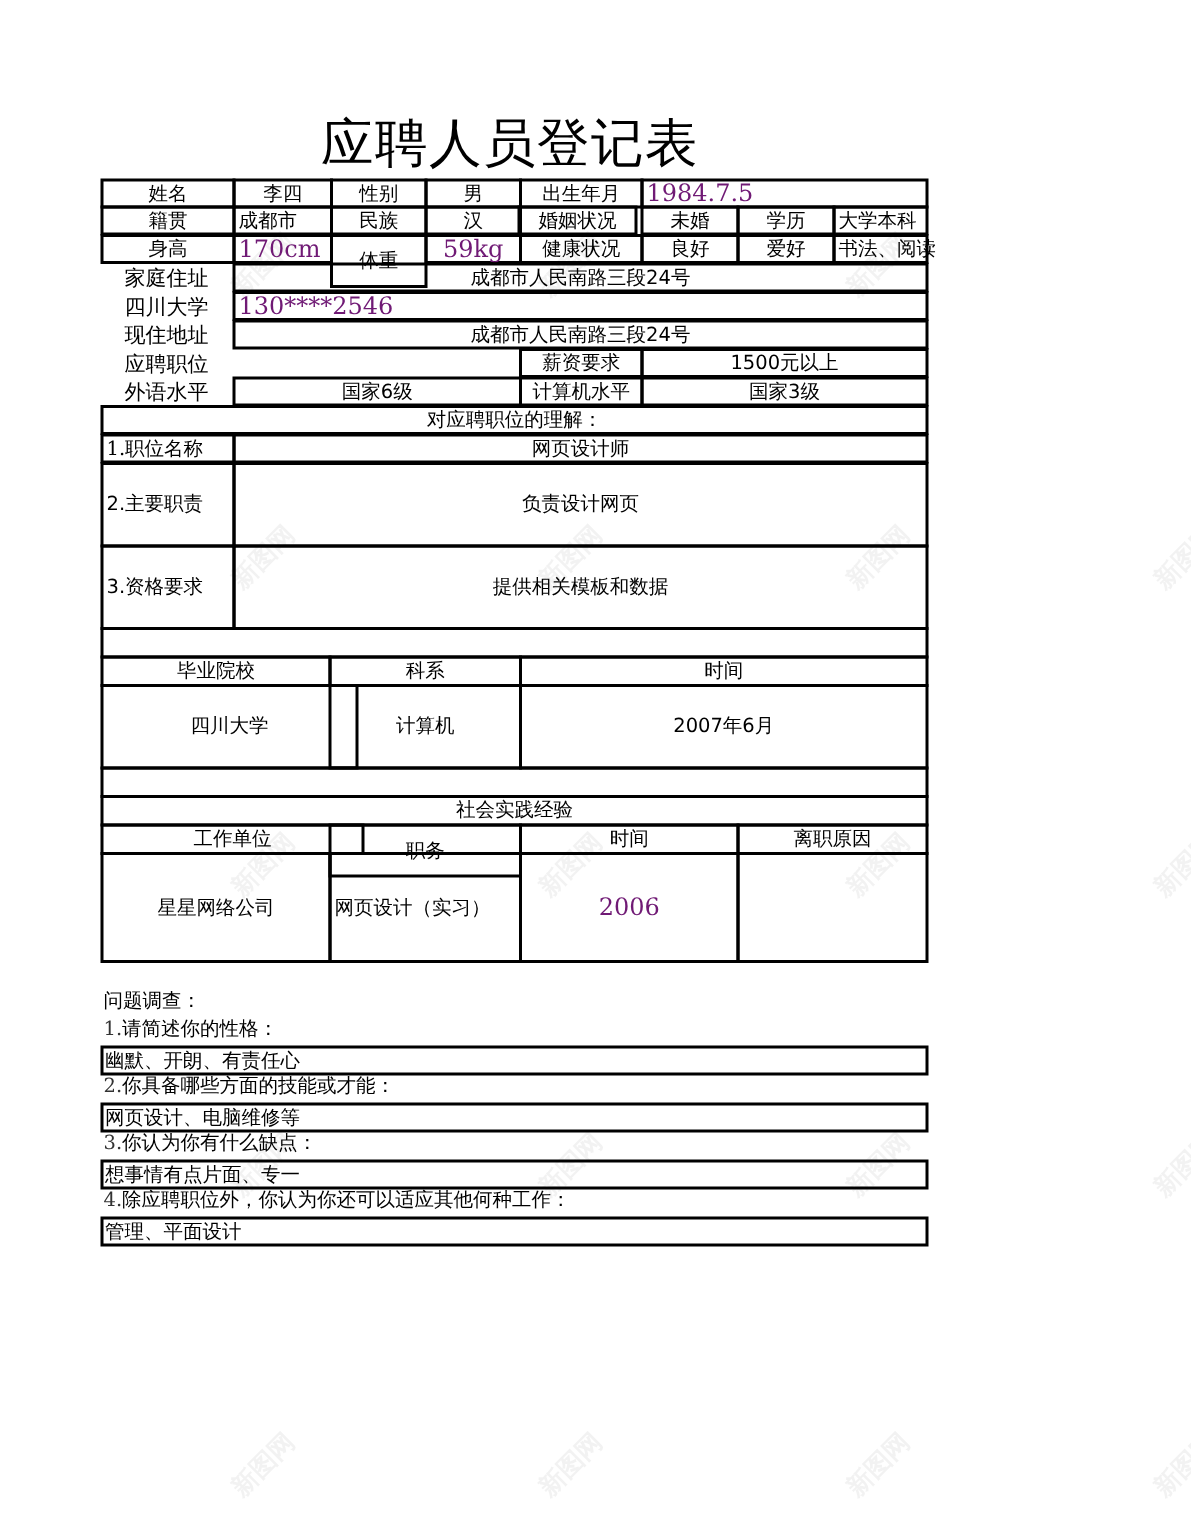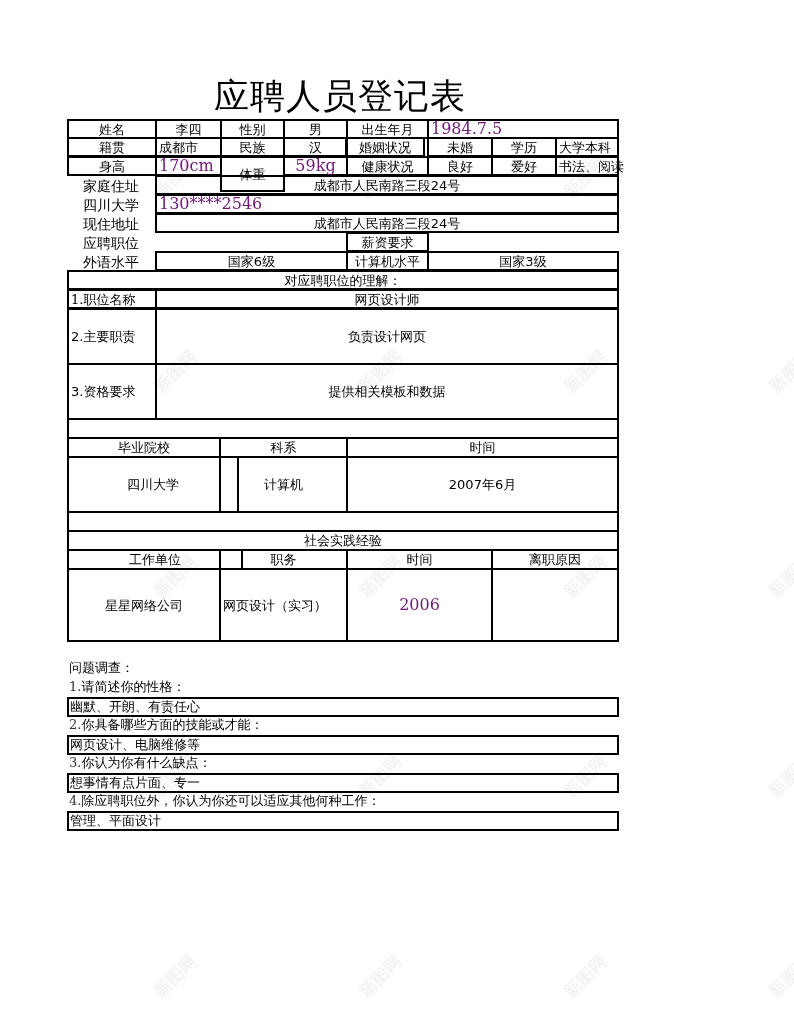--- a/index.html
+++ b/index.html
@@ -78,20 +78,21 @@
   <div class="cell b" style="left:155px;top:175px;width:464px;height:20px">成都市人民南路三段24号</div>
 
   <div class="cell" style="left:67px;top:195px;width:88px;height:19px;font-size:14px">四川大学</div>
   <div class="cell b left num" style="left:155px;top:194px;width:464px;height:20px">130****2546</div>
 
   <div class="cell" style="left:67px;top:214px;width:88px;height:19px;font-size:14px">现住地址</div>
   <div class="cell b" style="left:155px;top:213px;width:464px;height:20px">成都市人民南路三段24号</div>
 
   <div class="cell" style="left:67px;top:233px;width:88px;height:19px;font-size:14px">应聘职位</div>
   <div class="cell b" style="left:346px;top:232px;width:83px;height:20px">薪资要求</div>
+  <div class="cell b" style="left:427px;top:232px;width:192px;height:20px">1500元以上</div>
 
   <div class="cell" style="left:67px;top:252px;width:88px;height:19px;font-size:14px">外语水平</div>
   <div class="cell b" style="left:155px;top:251px;width:193px;height:20px">国家6级</div>
   <div class="cell b" style="left:346px;top:251px;width:83px;height:20px">计算机水平</div>
   <div class="cell b" style="left:427px;top:251px;width:192px;height:20px">国家3级</div>
 
   <div class="cell b" style="left:67px;top:270px;width:552px;height:20px">对应聘职位的理解：</div>
   <div class="cell b left num" style="left:67px;top:289px;width:90px;height:20px;color:#000;font-size:13px">1.职位名称</div>
   <div class="cell b" style="left:155px;top:289px;width:464px;height:20px">网页设计师</div>
   <div class="cell b left" style="left:67px;top:308px;width:90px;height:57px">2.主要职责</div>
@@ -103,21 +104,21 @@
   <div class="cell b" style="left:67px;top:437px;width:154px;height:21px">毕业院校</div>
   <div class="cell b" style="left:219px;top:437px;width:129px;height:21px">科系</div>
   <div class="cell b" style="left:346px;top:437px;width:273px;height:21px">时间</div>
   <div class="cell b" style="left:67px;top:456px;width:172px;height:57px">四川大学</div>
   <div class="cell b" style="left:219px;top:456px;width:129px;height:57px">计算机</div>
   <div class="cell b" style="left:346px;top:456px;width:273px;height:57px">2007年6月</div>
   <div class="cell b" style="left:67px;top:511px;width:552px;height:21px"></div>
 
   <div class="cell b" style="left:67px;top:530px;width:552px;height:21px">社会实践经验</div>
   <div class="cell b" style="left:67px;top:549px;width:176px;height:21px">工作单位</div>
-  <div class="cell b" style="left:219px;top:549px;width:129px;height:21px">职务</div>
+  <div class="cell b" style="left:219px;top:549px;width:129px;height:36px">职务</div>
   <div class="cell b" style="left:346px;top:549px;width:147px;height:21px">时间</div>
   <div class="cell b" style="left:491px;top:549px;width:128px;height:21px">离职原因</div>
   <div class="cell b" style="left:67px;top:568px;width:154px;height:74px">星星网络公司</div>
   <div class="cell b left" style="left:219px;top:568px;width:129px;height:74px">网页设计（实习）</div>
   <div class="cell b num" style="left:346px;top:568px;width:147px;height:74px">2006</div>
   <div class="cell b" style="left:491px;top:568px;width:128px;height:74px"></div>
 
   <div class="q" style="top:659px">问题调查：</div>
 
   <div class="q" style="top:678px"><span class="n">1.</span><span>请简述你的性格：</span></div>

